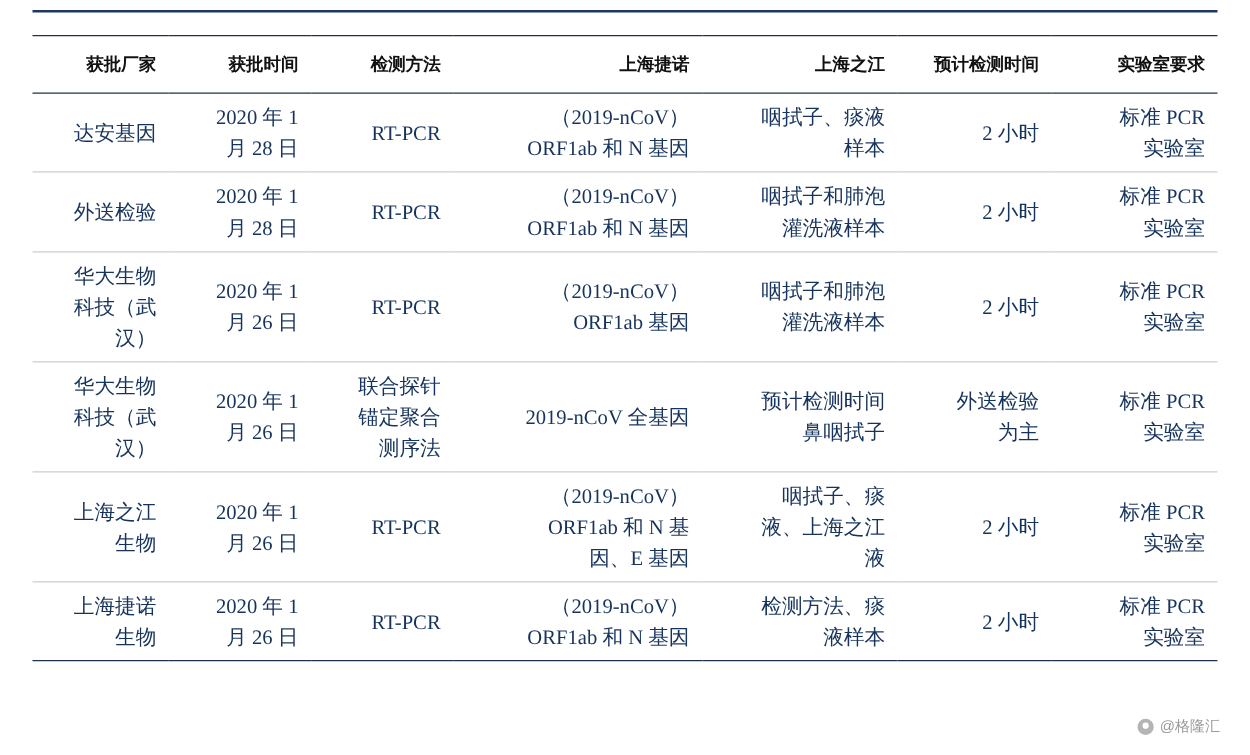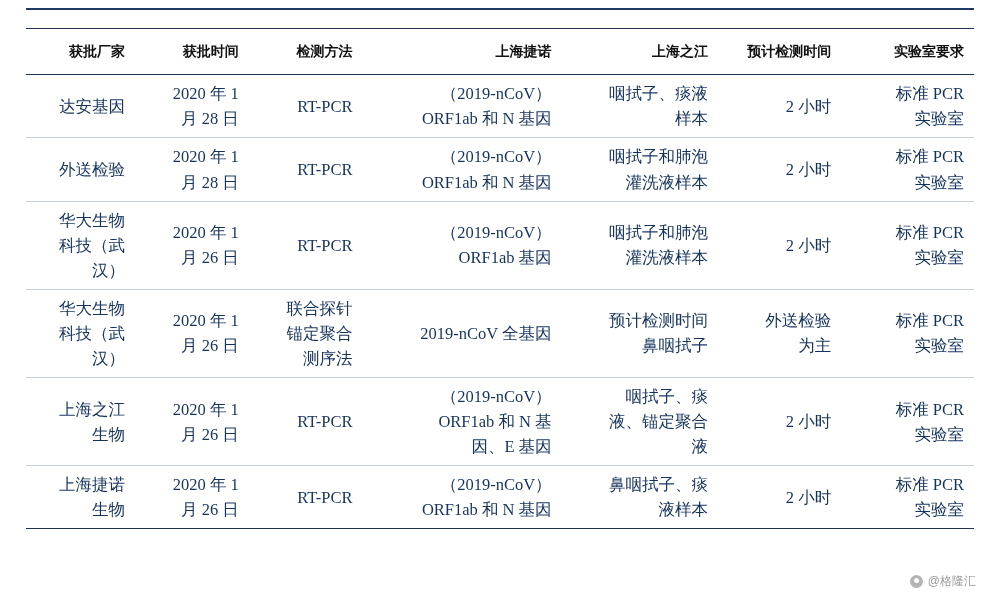--- a/index.html
+++ b/index.html
@@ -275,21 +275,21 @@
           <td class="cell-lines">
             <span>RT-PCR</span>
           </td>
           <td class="cell-lines">
             <span>（2019-nCoV）</span>
             <span>ORF1ab 和 N 基</span>
             <span>因、E 基因</span>
           </td>
           <td class="cell-lines">
             <span>咽拭子、痰</span>
-            <span>液、锚定聚合</span>
+            <span>液、上海之江</span>
             <span>液</span>
           </td>
           <td class="cell-lines">
             <span>2 小时</span>
           </td>
           <td class="cell-lines">
             <span>标准 PCR</span>
             <span>实验室</span>
           </td>
         </tr>
@@ -303,21 +303,21 @@
             <span>月 26 日</span>
           </td>
           <td class="cell-lines">
             <span>RT-PCR</span>
           </td>
           <td class="cell-lines">
             <span>（2019-nCoV）</span>
             <span>ORF1ab 和 N 基因</span>
           </td>
           <td class="cell-lines">
-            <span>鼻咽拭子、痰</span>
+            <span>检测方法、痰</span>
             <span>液样本</span>
           </td>
           <td class="cell-lines">
             <span>2 小时</span>
           </td>
           <td class="cell-lines">
             <span>标准 PCR</span>
             <span>实验室</span>
           </td>
         </tr>

